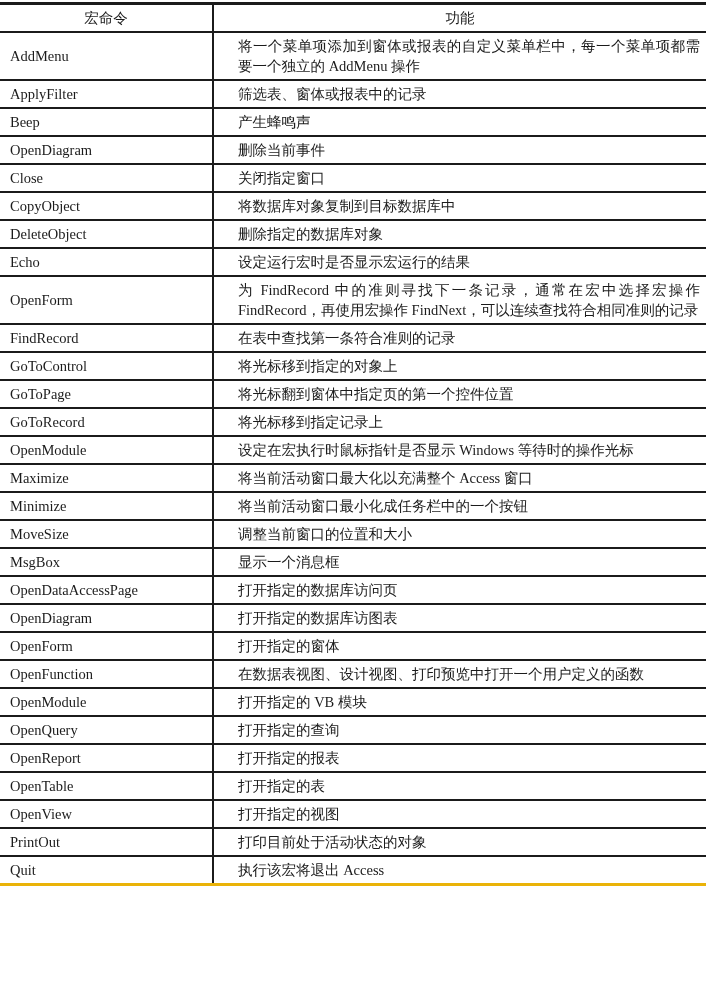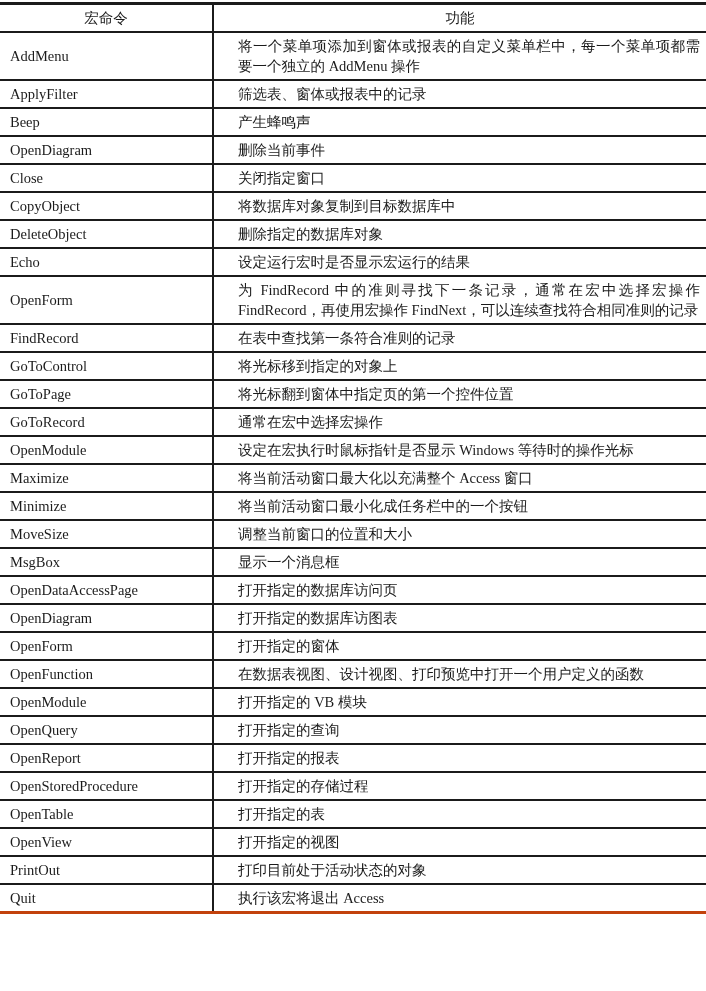--- a/index.html
+++ b/index.html
@@ -16,21 +16,21 @@
   .page {
     width: 706px;
     box-sizing: border-box;
     padding-top: 2px;
   }
   table.macro-table {
     width: 706px;
     table-layout: fixed;
     border-collapse: collapse;
     border-top: 3px solid #1b1b1b;
-    border-bottom: 3px solid #c2410c;
+    border-bottom: 3px solid #eab308;
   }
   col.col-cmd  { width: 213px; }
   col.col-desc { width: 493px; }
   th, td {
     font-size: 14.5px;
     font-weight: normal;
     line-height: 20px;
     vertical-align: middle;
     padding: 3px 8px;
     box-sizing: border-box;
@@ -128,21 +128,21 @@
     <td class="desc">将光标移到指定的对象上</td>
   </tr>
 
   <tr>
     <td class="cmd">GoToPage</td>
     <td class="desc">将光标翻到窗体中指定页的第一个控件位置</td>
   </tr>
 
   <tr>
     <td class="cmd">GoToRecord</td>
-    <td class="desc">通常在宏中选择宏操作</td>
+    <td class="desc">将光标移到指定记录上</td>
   </tr>
 
   <tr>
     <td class="cmd">OpenModule</td>
     <td class="desc">设定在宏执行时鼠标指针是否显示 Windows 等待时的操作光标</td>
   </tr>
 
   <tr>
     <td class="cmd">Maximize</td>
     <td class="desc">将当前活动窗口最大化以充满整个 Access 窗口</td>
@@ -191,24 +191,20 @@
   <tr>
     <td class="cmd">OpenQuery</td>
     <td class="desc">打开指定的查询</td>
   </tr>
 
   <tr>
     <td class="cmd">OpenReport</td>
     <td class="desc">打开指定的报表</td>
   </tr>
 
-  <tr>
-    <td class="cmd">OpenStoredProcedure</td>
-    <td class="desc">打开指定的存储过程</td>
-  </tr>
 
   <tr>
     <td class="cmd">OpenTable</td>
     <td class="desc">打开指定的表</td>
   </tr>
 
   <tr>
     <td class="cmd">OpenView</td>
     <td class="desc">打开指定的视图</td>
   </tr>

